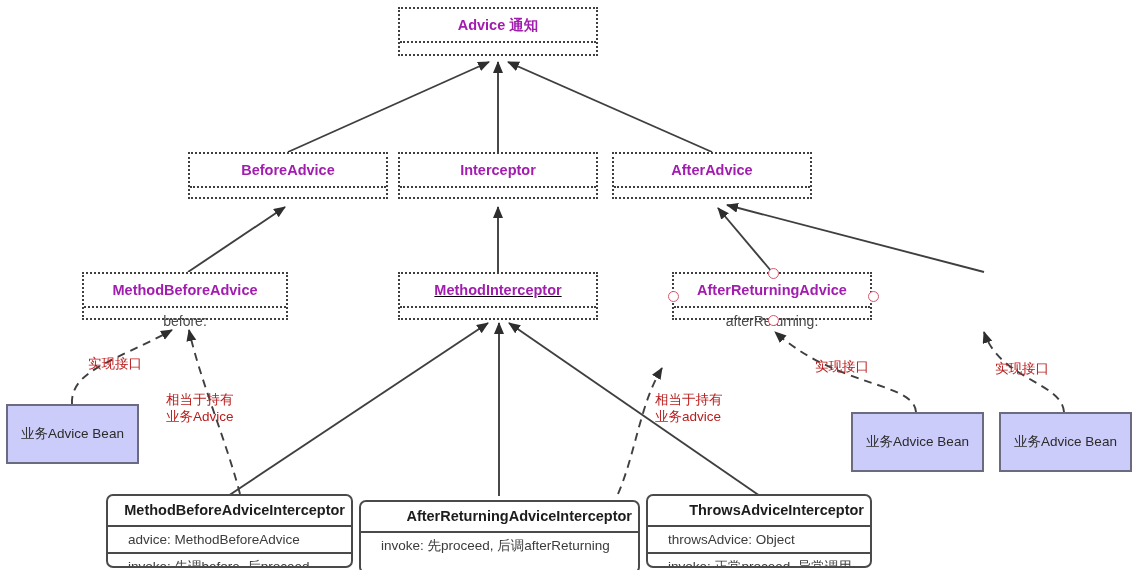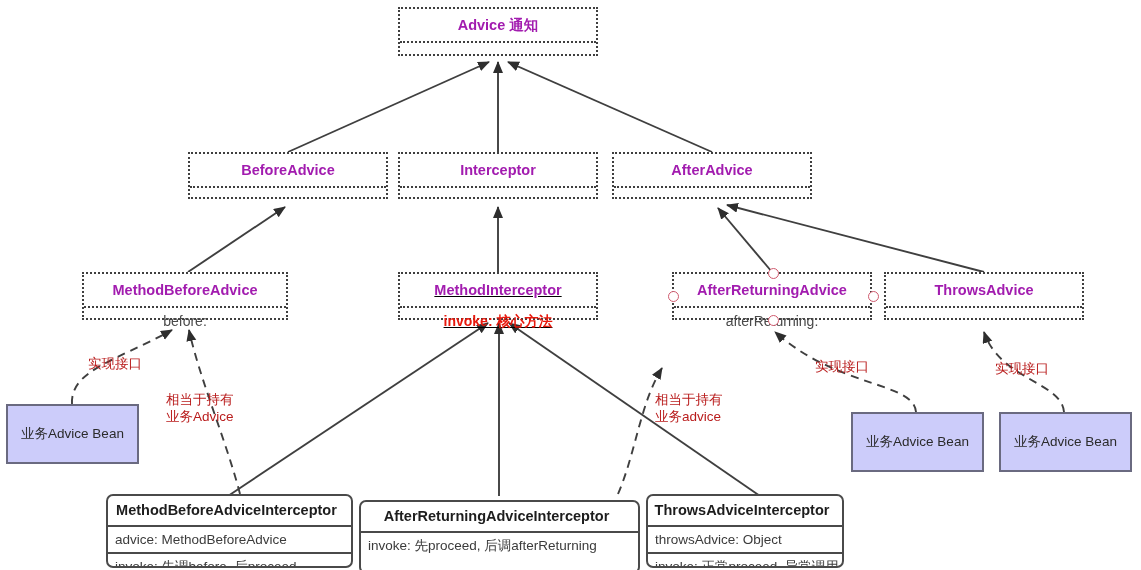--- a/index.html
+++ b/index.html
@@ -67,36 +67,36 @@
     box-sizing: border-box;
     border: 2px solid #4a4a4a;
     border-radius: 7px;
     background: #ffffff;
     z-index: 3;
     overflow: hidden;
   }
   .classbox .title {
     box-sizing: border-box;
     width: 100%;
-    text-align: center;
+    text-align: right;
     font-weight: bold;
     font-size: 14.5px;
     color: #1d1d1d;
     border-bottom: 2px solid #4a4a4a;
     padding: 7px 6px 7px 0;
     line-height: 1;
     white-space: nowrap;
   }
   .classbox .row {
     box-sizing: border-box;
     width: 100%;
     text-align: left;
     font-size: 13.5px;
     color: #3b3b3b;
-    padding: 6px 8px 6px 7px;
+    padding: 6px 8px 6px 20px;
     line-height: 1;
     border-bottom: 2px solid #4a4a4a;
     white-space: nowrap;
   }
   .classbox .row.last { border-bottom: none; }
 
   
   .beanbox {
     position: absolute;
     box-sizing: border-box;
@@ -203,37 +203,32 @@
     <div class="row empty">&nbsp;</div>
   </div>
 
   <div class="ifacebox" style="left:82px; top:272px; width:206px; height:48px;">
     <div class="title">MethodBeforeAdvice</div>
     <div class="row">before:</div>
   </div>
 
   <div class="ifacebox" style="left:398px; top:272px; width:200px; height:48px;text-decoration:underline;">
     <div class="title">MethodInterceptor</div>
-    <div class="row accent">invoke: 核心方法</div>
   </div>
 
   <div class="ifacebox" style="left:672px; top:272px; width:200px; height:48px;">
     <div class="title">AfterReturningAdvice</div>
     <div class="row">afterReturning:</div>
   </div>
 
   <div class="handle" style="left:768px; top:268px;"></div>
   <div class="handle" style="left:668px; top:291px;"></div>
   <div class="handle" style="left:868px; top:291px;"></div>
   <div class="handle" style="left:768px; top:315px;"></div>
 
-  <div class="ifacebox" style="left:884px; top:272px; width:200px; height:48px;">
-    <div class="title">ThrowsAdvice</div>
-    <div class="row empty">&nbsp;</div>
-  </div>
 
   <div class="beanbox" style="left:6px; top:404px; width:133px; height:60px;">
     <span>业务Advice Bean</span>
   </div>
 
   <div class="beanbox" style="left:851px; top:412px; width:133px; height:60px;">
     <span>业务Advice Bean</span>
   </div>
 
   <div class="beanbox" style="left:999px; top:412px; width:133px; height:60px;">
@@ -244,21 +239,21 @@
     <div class="title">MethodBeforeAdviceInterceptor</div>
     <div class="row">advice: MethodBeforeAdvice</div>
     <div class="row last">invoke: 先调before, 后proceed</div>
   </div>
 
   <div class="classbox" style="left:359px; top:500px; width:281px; height:74px;">
     <div class="title">AfterReturningAdviceInterceptor</div>
     <div class="row last">invoke: 先proceed, 后调afterReturning</div>
   </div>
 
-  <div class="classbox" style="left:646px; top:494px; width:198px; height:74px;">
+  <div class="classbox" style="left:646px; top:494px; width:226px; height:74px;">
     <div class="title">ThrowsAdviceInterceptor</div>
     <div class="row">throwsAdvice: Object</div>
     <div class="row last">invoke: 正常proceed, 异常调用</div>
   </div>
 
   <div class="edgelabel" style="left:88px; top:355px;">实现接口</div>
 
   <div class="edgelabel" style="left:166px; top:391px;">
     <div>相当于持有</div>
     <div>业务Advice</div>

